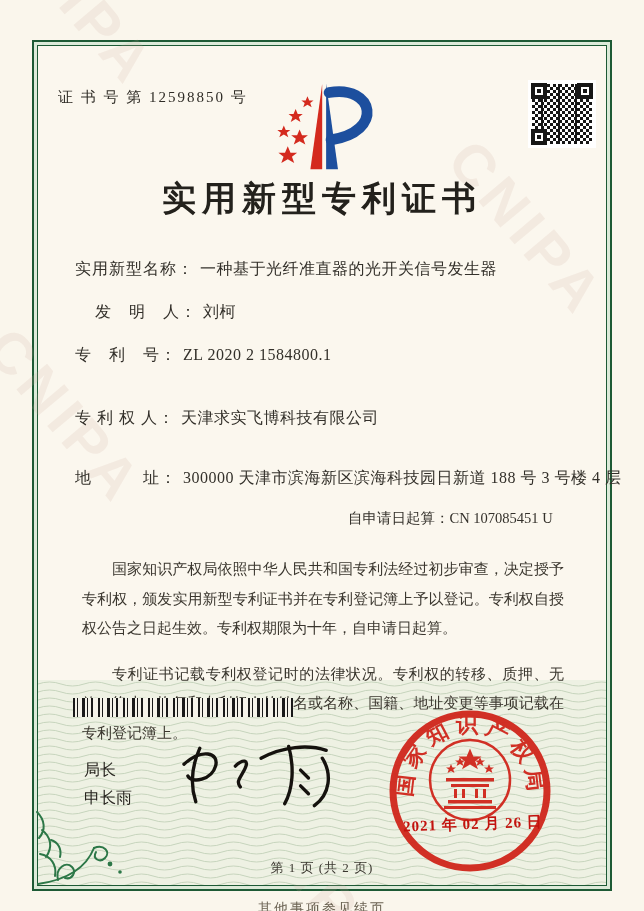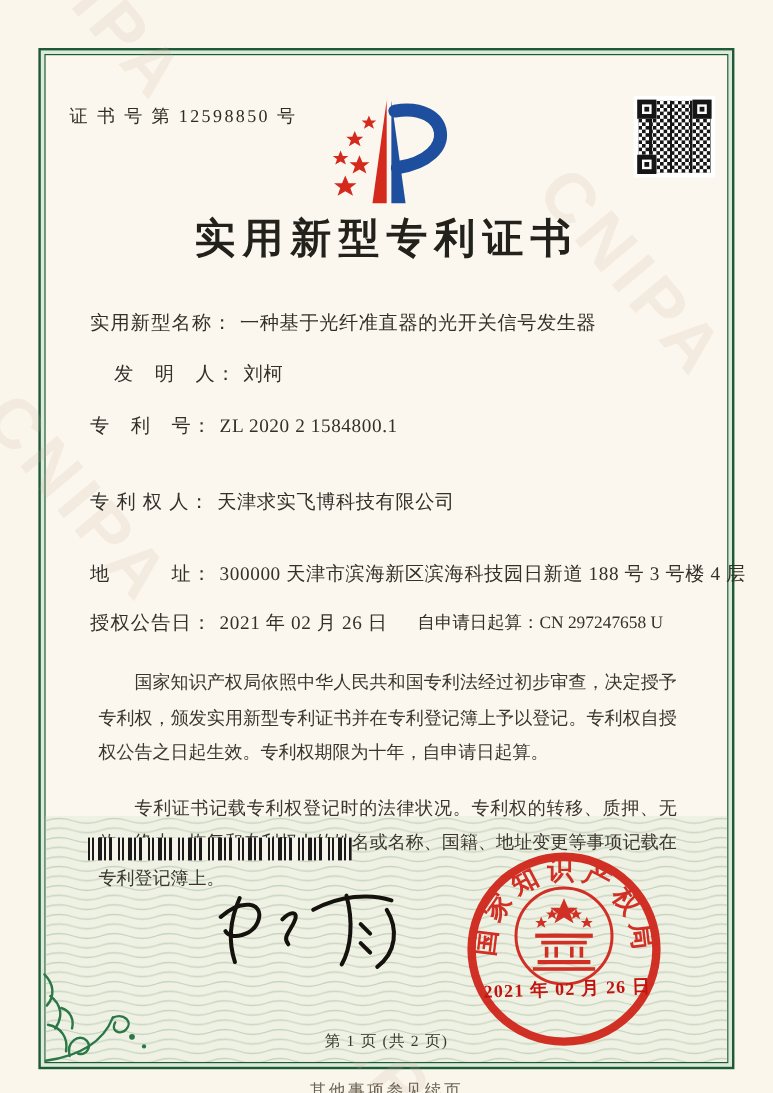--- a/index.html
+++ b/index.html
@@ -118,34 +118,35 @@
   </div>
   <div class="row" style="top:345px;">
     <span class="lbl">专　利　号：</span><span class="val">ZL 2020 2 1584800.1</span>
   </div>
   <div class="row" style="top:408px;">
     <span class="lbl">专 利 权 人：</span><span class="val">天津求实飞博科技有限公司</span>
   </div>
   <div class="row" style="top:468px;text-align:center;">
     <span class="lbl">地　　　址：</span><span class="val">300000 天津市滨海新区滨海科技园日新道 188 号 3 号楼 4 层</span>
   </div>
-  <div class="row" style="top:509px;">
-    <span class="lbl">授权公告日：</span><span class="val">2021 年 02 月 26 日</span>
-  </div>
   <div class="grant-no">
-    <span class="lbl">自申请日起算：</span><span class="val">CN 297247658 U</span>
+    <span class="lbl">自申请日起算：</span><span class="val">CN 107085451 U</span>
   </div>
 
   <div class="paras">
     <p>国家知识产权局依照中华人民共和国专利法经过初步审查，决定授予专利权，颁发实用新型专利证书并在专利登记簿上予以登记。专利权自授权公告之日起生效。专利权期限为十年，自申请日起算。</p>
     <p>专利证书记载专利权登记时的法律状况。专利权的转移、质押、无效、终止、恢复和专利权人的姓名或名称、国籍、地址变更等事项记载在专利登记簿上。</p>
   </div>
 
   <div class="barcode"></div>
 
+  <div class="signer">
+    <div>局长</div>
+    <div>申长雨</div>
+  </div>
 
   <svg class="sig" viewBox="0 0 170 72" xmlns="http://www.w3.org/2000/svg">
     <g fill="none" stroke="#15120e" stroke-width="3.4" stroke-linecap="round">
       <path d="M22 8 C14 26 12 44 18 62"></path>
       <path d="M6 24 C24 8 42 12 38 26 C34 40 14 44 10 36"></path>
       <path d="M58 26 c8 -8 14 -6 10 2 c-4 9 -10 13 -5 19"></path>
       <path d="M84 18 c22 -12 48 -14 66 -8"></path>
       <path d="M112 6 c6 22 4 44 -4 58"></path>
       <path d="M146 18 c10 16 8 36 -8 48"></path>
       <path d="M124 30 l8 8"></path>

